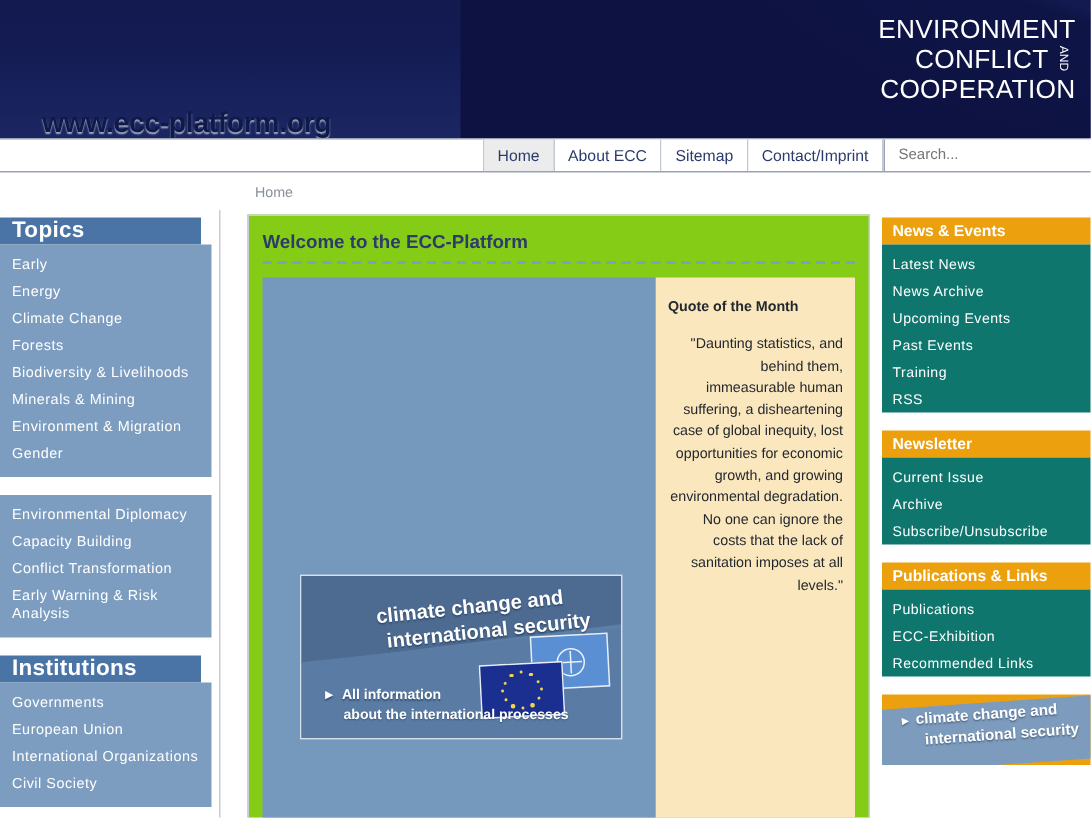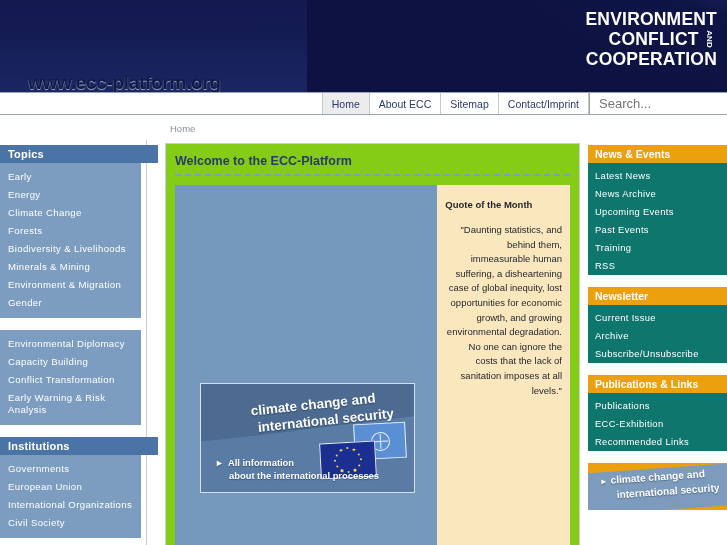--- a/index.html
+++ b/index.html
@@ -44,21 +44,21 @@
     color: #101a4a;
     letter-spacing: -0.3px;
     text-shadow: 0 1px 1px rgba(255,255,255,0.6);
     white-space: nowrap;
   }
   #brand-logo {
     position: absolute; right: 10px; top: 9px;
     text-align: right;
     color: #ffffff;
     font-size: 17.5px;
-    font-weight: bold;
+    font-weight: normal;
     line-height: 20px;
     letter-spacing: 0.2px;
   }
   #brand-logo .ln { display: block; white-space: nowrap; }
   #brand-logo .and {
     display: inline-block;
     font-size: 8px;
     line-height: 8px;
     letter-spacing: 0;
     transform: rotate(90deg);
@@ -95,42 +95,42 @@
     display: flex; align-items: center;
     width: 138px;
     border-left: 1px solid #9aa3b4;
     padding-left: 7px;
     background: #ffffff;
   }
   #search-input {
     border: 0; outline: 0;
     width: 125px;
     font-family: "Liberation Sans", sans-serif;
-    font-size: 13px;
+    font-size: 10px;
     color: #555a63;
     background: transparent;
   }
 
   
   #breadcrumb {
     position: absolute; left: 170px; top: 123px;
     font-size: 9.5px; color: #8a8f99;
   }
 
   
   #sidebar-left {
     position: absolute; left: 0; top: 145px;
     width: 160px;
   }
   .nav-block { margin-bottom: 12px; position: relative; }
   .nav-head {
-    width: 158px; height: 18px;
+    width: 134px; height: 18px;
     background: #4a74a5;
     color: #ffffff;
-    font-size: 11px; font-weight: bold;
+    font-size: 15px; font-weight: bold;
     line-height: 18px;
     padding-left: 8px;
     letter-spacing: 0.2px;
   }
   .nav-body {
     width: 141px;
     background: #7c9dc0;
     padding: 5px 0 6px 0;
   }
   .nav-link {

